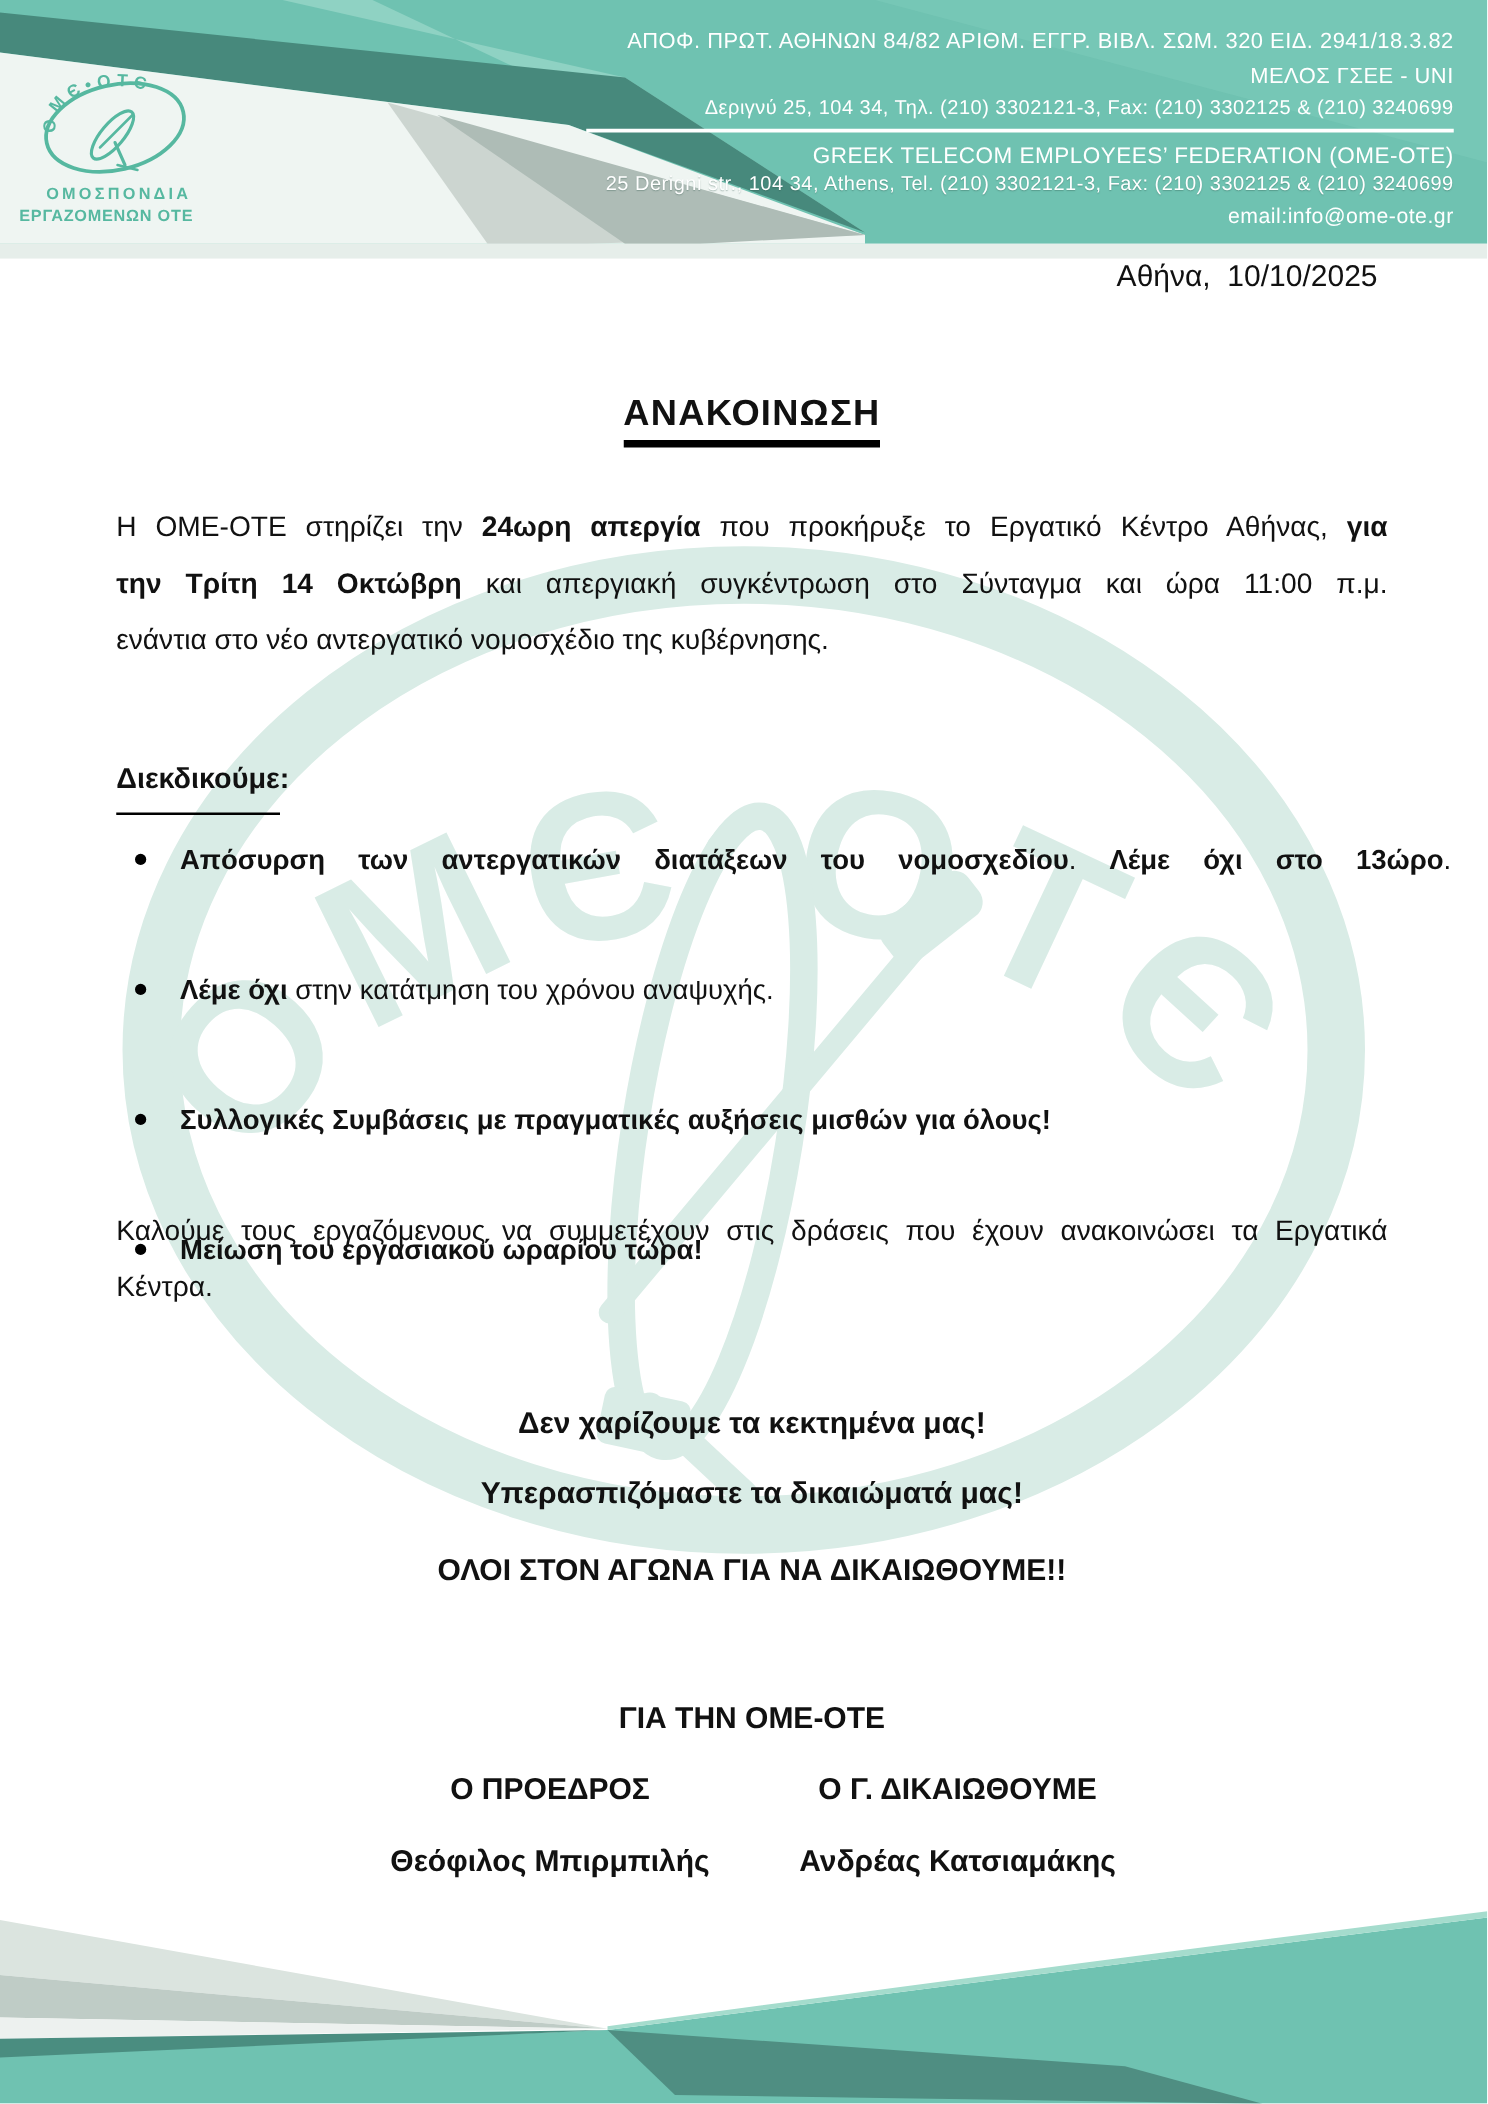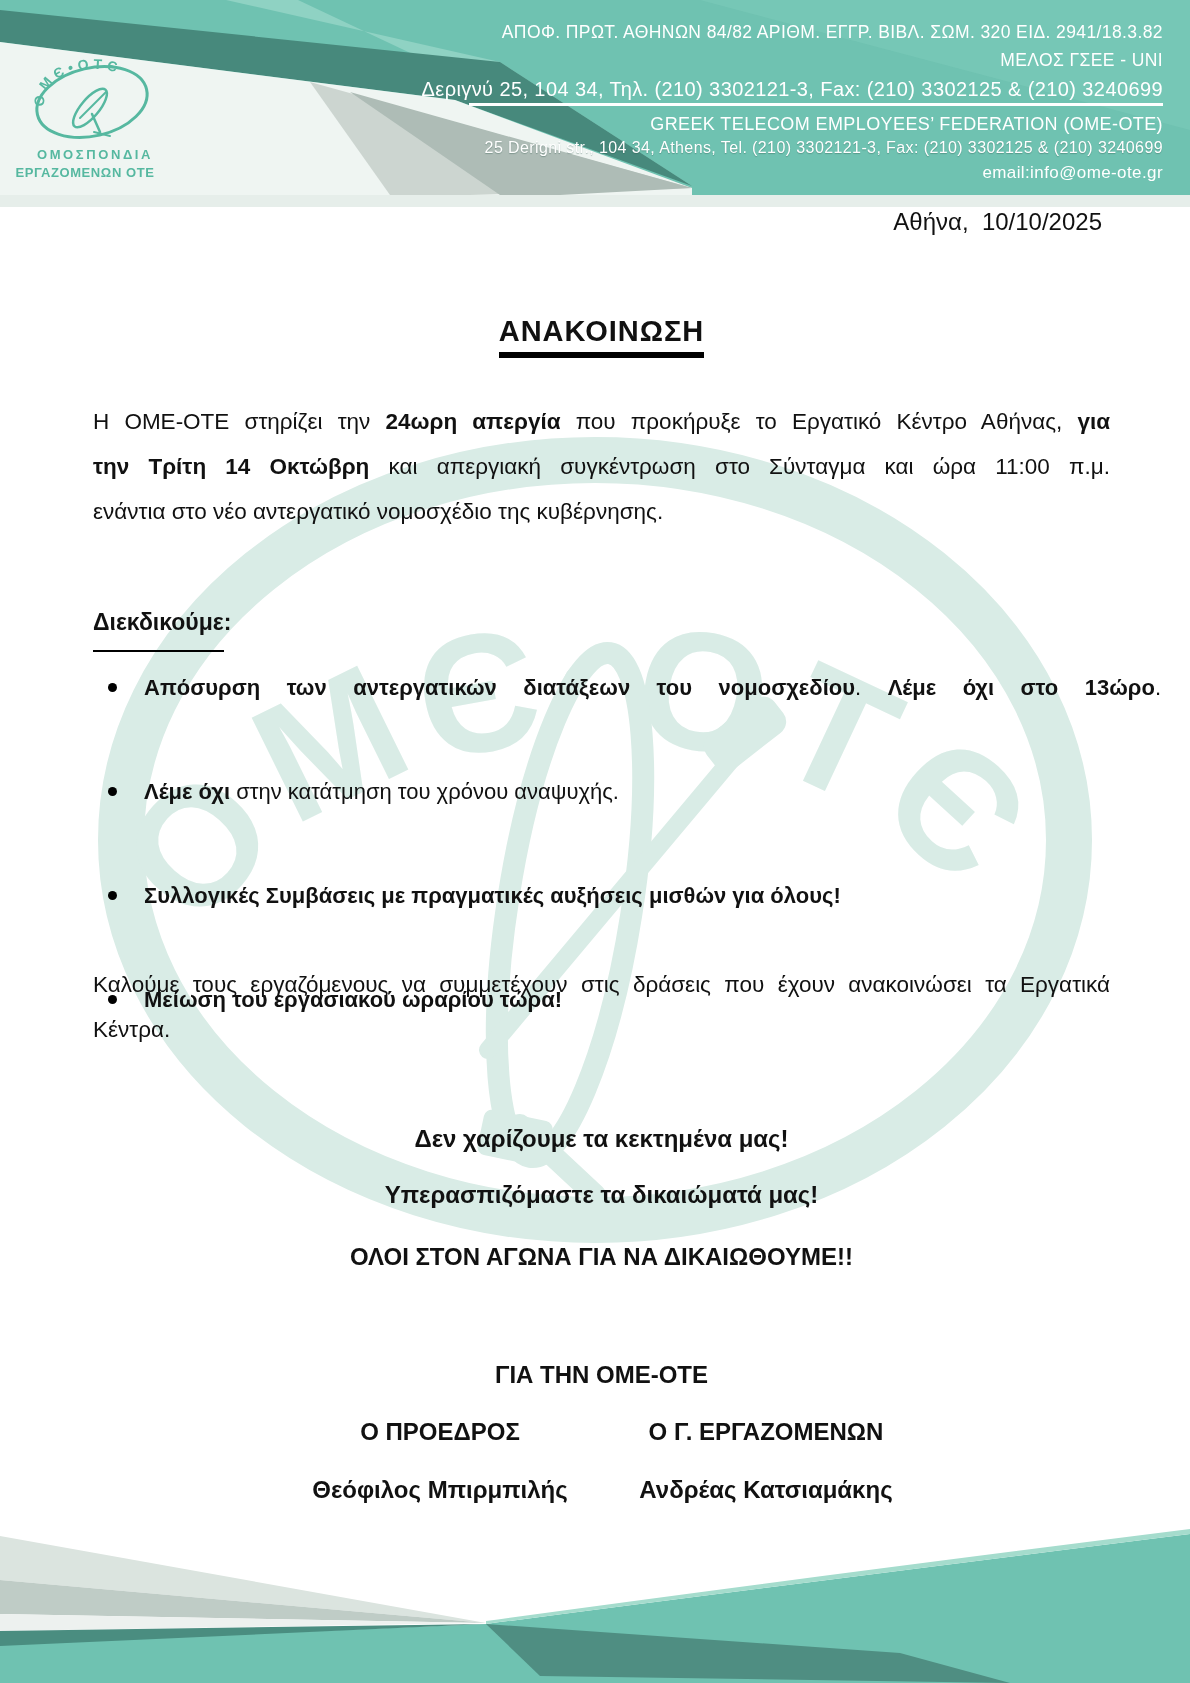--- a/index.html
+++ b/index.html
@@ -16,21 +16,21 @@
   }
   .abs{position:absolute;}
   svg{display:block;}
 
   
   .hdr-contact{position:absolute; top:0; right:27px; width:760px; text-align:right;
     color:var(--c-header_text,#fff); line-height:1;}
   .hline{position:absolute; right:0; white-space:nowrap; letter-spacing:.4px;}
   .hline1{top:24px;  font-size:17.5px;margin-left:20px;}
   .hline2{top:52px;  font-size:17.5px;}
-  .hline3{top:79px;  font-size:20px;}
+  .hline3{top:79px;  font-size:16px;}
   .hrule{position:absolute; top:103px; right:0; width:694px; height:2.5px; background:#fff;}
   .hline4{top:115px; font-size:18px;}
   .hline5{top:140px; font-size:16px; text-shadow:0 1px 1px rgba(40,80,70,.35);text-align:center;}
   .hline6{top:164px; font-size:17px;}
 
   .logo-org{position:absolute; font-weight:bold; color:var(--c-logo_green,#56b8a0);
     text-align:center; line-height:1; white-space:nowrap;}
   .logo-org1{top:148px; left:20px; width:150px; font-size:13px; letter-spacing:2.6px;}
   .logo-org2{top:166px; left:10px; width:150px; font-size:13px; letter-spacing:.6px;}
 
@@ -156,21 +156,21 @@
       <div class="bodyline jline"><span>Καλούμε τους εργαζόμενους να συμμετέχουν στις δράσεις που έχουν ανακοινώσει τα Εργατικά</span></div>
       <div class="bodyline"><span>Κέντρα.</span></div>
     </div>
 
     <div class="abs col slogan slg1">Δεν χαρίζουμε τα κεκτημένα μας!</div>
     <div class="abs col slogan slg2">Υπερασπιζόμαστε τα δικαιώματά μας!</div>
     <div class="abs col slogan slg3">ΟΛΟΙ ΣΤΟΝ ΑΓΩΝΑ ΓΙΑ ΝΑ ΔΙΚΑΙΩΘΟΥΜΕ!!</div>
 
     <div class="abs col sig sig-for">ΓΙΑ ΤΗΝ ΟΜΕ-ΟΤΕ</div>
     <div class="abs sig sig-col-l sig-role">Ο ΠΡΟΕΔΡΟΣ</div>
-    <div class="abs sig sig-col-r sig-role">Ο Γ. ΕΡΓΑΖΟΜΕΝΩΝ</div>
+    <div class="abs sig sig-col-r sig-role">Ο Γ. ΔΙΚΑΙΩΘΟΥΜΕ</div>
     <div class="abs sig sig-col-l sig-name">Θεόφιλος Μπιρμπιλής</div>
     <div class="abs sig sig-col-r sig-name">Ανδρέας Κατσιαμάκης</div>
 
     <svg class="abs" style="top:1528px;left:0" width="1190" height="155" viewBox="0 0 1190 155" aria-hidden="true">
       <polygon points="0,8 486,95 0,52" fill="#dbe4df"></polygon>
       <polygon points="0,52 486,95 0,86" fill="#bfccc6"></polygon>
       <polygon points="0,86 486,95 0,103" fill="#edf1ef"></polygon>
       <path d="M1190,6 Q 800,55 486,96 L0,116 L0,155 L1190,155 Z" fill="#6fc2b1"></path>
       <path d="M1190,1 Q 800,50 486,93 L486,96 Q 800,55 1190,6 Z" fill="#a5dccd"></path>
       <polygon points="486,96 900,125 1010,155 540,148" fill="#4f8e82"></polygon>

